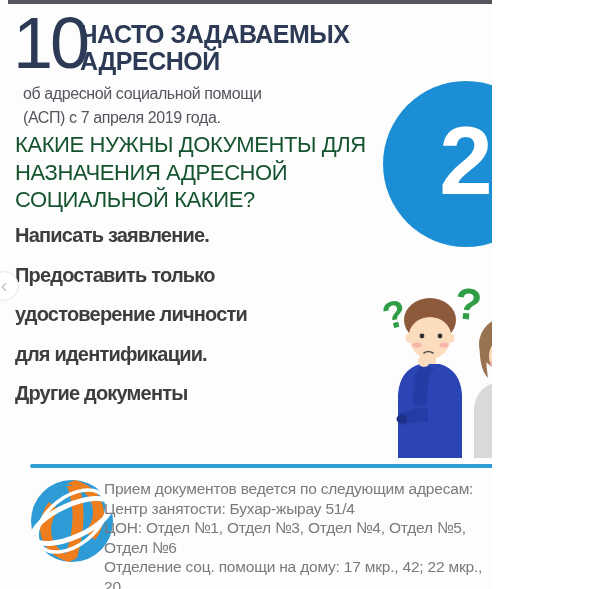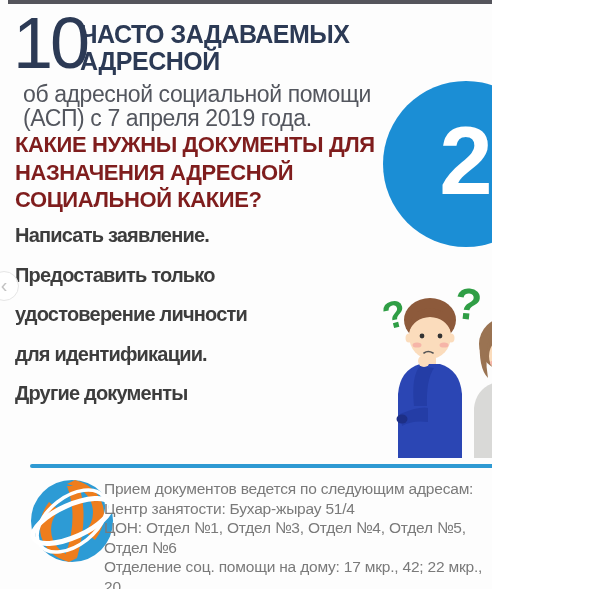--- a/index.html
+++ b/index.html
@@ -16,23 +16,23 @@
   
   .big-number {
     position:absolute; left:13px; top:2px;
     font-size:72px; font-weight:400; color:#2c3a55; letter-spacing:-3px;
     font-family:"Liberation Sans", sans-serif;
   }
   .title-block { position:absolute; left:80px; top:21px; color:#2c3a55; font-weight:bold; }
   .title-line { font-size:25px; line-height:27px; letter-spacing:-0.5px; }
 
   .subtitle { position:absolute; left:23px; top:82px; color:#53565e; }
-  .subtitle-line { font-size:23px; line-height:24px; letter-spacing:-0.4px; }
-
-  .question-heading { position:absolute; left:15px; top:131px; color:#7f1d1d; font-weight:bold; }
+  .subtitle-line { font-size:16px; line-height:24px; letter-spacing:-0.4px; }
+
+  .question-heading { position:absolute; left:15px; top:131px; color:#14532d; font-weight:normal; }
   .question-line { font-size:22px; line-height:27.5px; letter-spacing:-0.4px; }
 
   .answer { position:absolute; left:15px; top:216px; color:#3d3d3d; font-weight:bold; }
   .answer-line { font-size:20px; line-height:39.5px; letter-spacing:-0.8px; }
 
   
   .number-badge {
     position:absolute; left:383px; top:81px; width:166px; height:166px;
     border-radius:50%; background:#1b8ed5;
     display:flex; align-items:center; justify-content:center;

